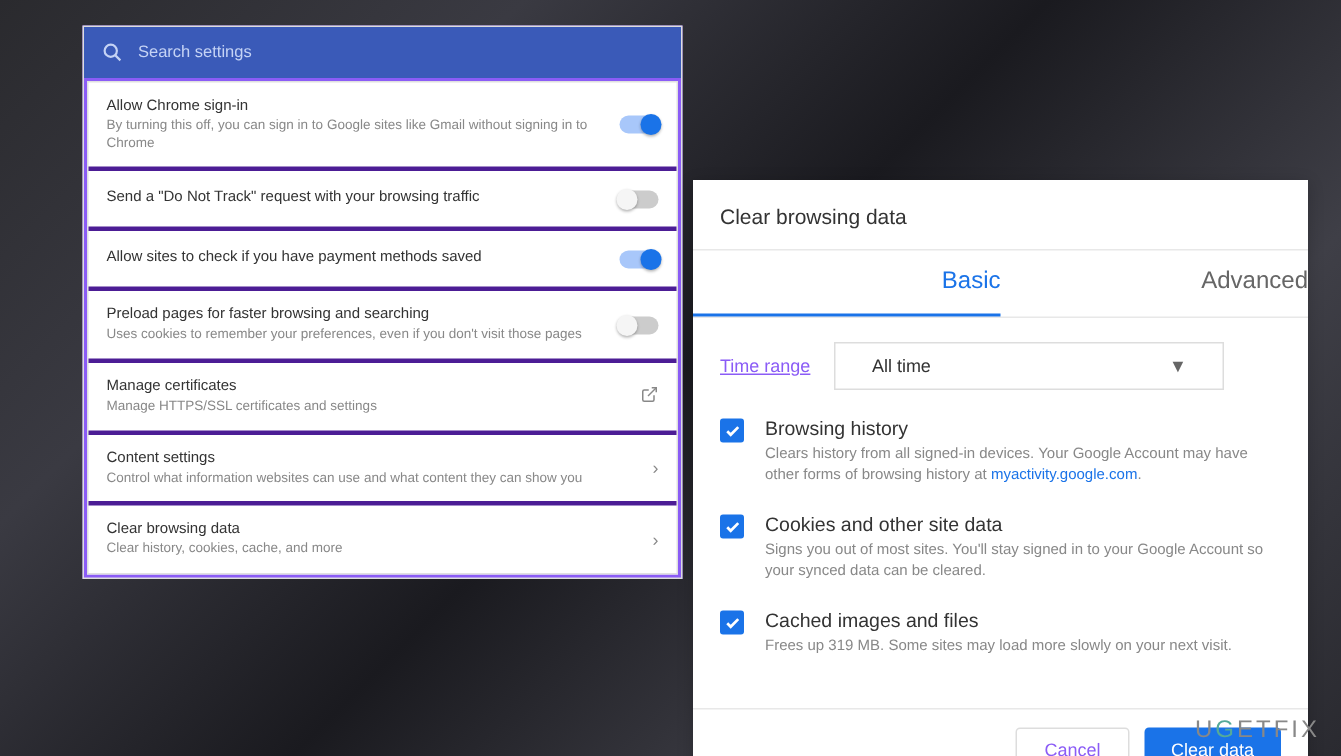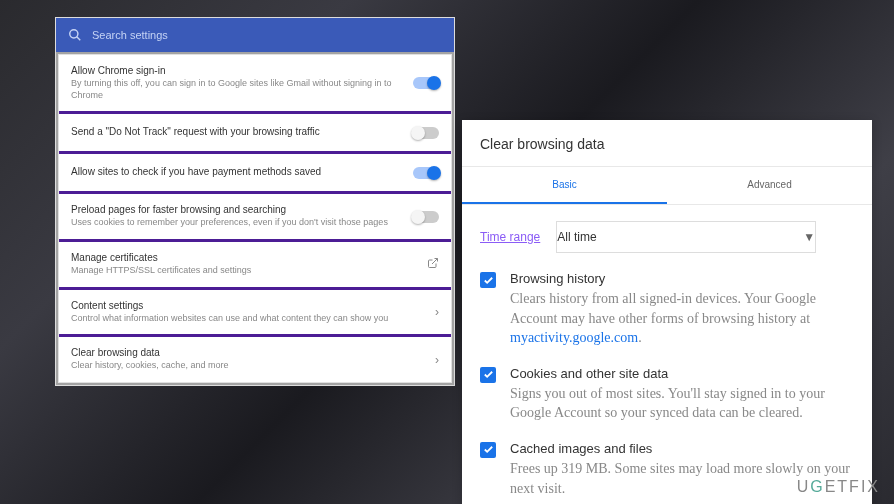--- a/index.html
+++ b/index.html
@@ -11,21 +11,21 @@
       position: relative;
       overflow: hidden;
     }
     
     
     .settings-panel {
       position: absolute;
       left: 55px;
       top: 17px;
       width: 400px;
-      background: #a3a3a3;
+      background: #8b5cf6;
       border: 1px solid #ddd;
     }
     
     .search-bar {
       background: #3a5ab8;
       height: 34px;
       display: flex;
       align-items: center;
       padding: 0 12px;
       gap: 10px;
@@ -144,23 +144,23 @@
       font-weight: normal;
     }
     
     .tabs {
       display: flex;
       border-bottom: 1px solid #e8e8e8;
     }
     
     .tab {
       flex: 1;
-      text-align: center;
+      text-align: right;
       padding: 12px 0;
-      font-size: 10px;
+      font-size: 16px;
       color: #666;
       cursor: pointer;
     }
     
     .tab.active {
       color: #1a73e8;
       border-bottom: 2px solid #1a73e8;
     }
     
     .dialog-body {
@@ -176,21 +176,21 @@
     
     .time-label {
       font-size: 12px;
       color: #8b5cf6;
       text-decoration: underline;
     }
     
     .select-box {
       flex: 1;
       border: 1px solid #ddd;
-      padding: 8px 0;
+      padding: 8px 24px;
       font-size: 12px;
       color: #333;
       display: flex;
       justify-content: space-between;
       align-items: center;
       max-width: 260px;
     }
     
     .check-row {
       display: flex;
@@ -220,24 +220,23 @@
       flex: 1;
     }
     
     .check-title {
       font-size: 13px;
       color: #333;
       margin-bottom: 3px;
     }
     
     .check-desc {
-      font-size: 14px;
+      font-size: 10px;
       color: #888;
       line-height: 1.4;
-      font-family: Liberation Serif, serif;
     }
     
     .link {
       color: #1a73e8;
     }
     
     .dialog-footer {
       border-top: 1px solid #e8e8e8;
       padding: 12px 18px;
       display: flex;

